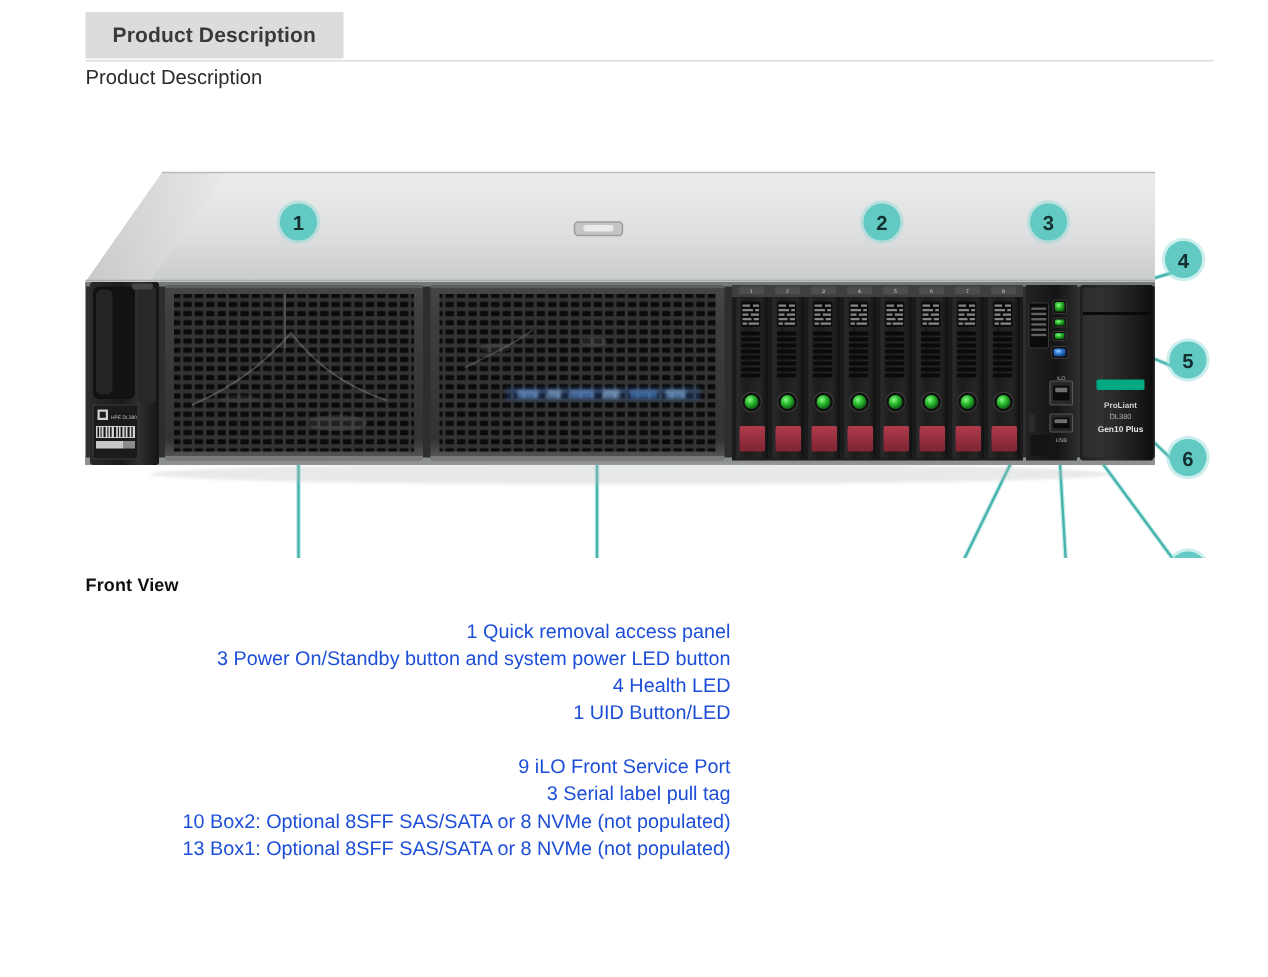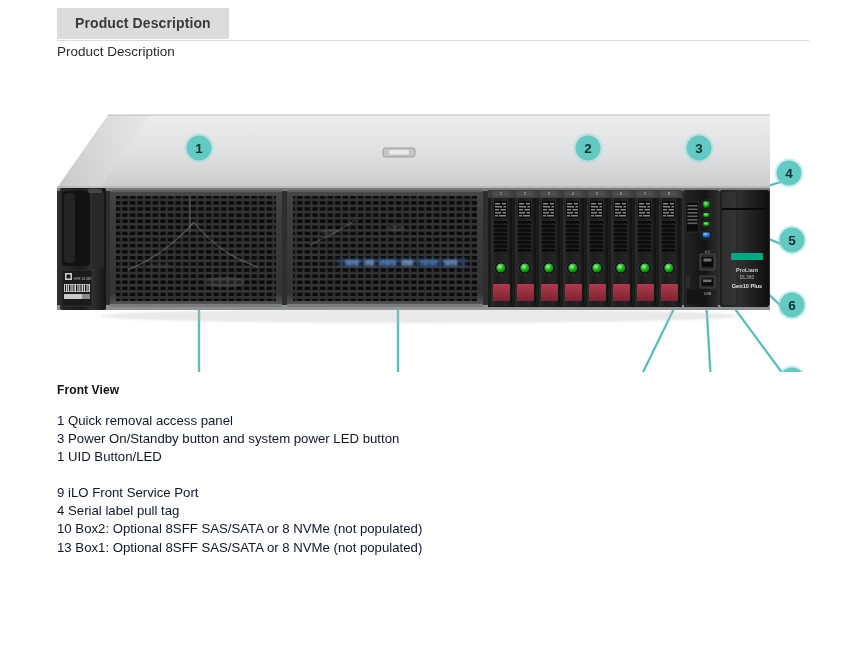--- a/index.html
+++ b/index.html
@@ -71,21 +71,22 @@
     color: #111111;
     letter-spacing: .1px;
   }
   .legend {
     position: absolute;
     left: 57px;
     top: 412px;
     width: 430px;
     font-size: 13.2px;
     line-height: 18.1px;
-    color: #0f172a;
+    color: #1d4ed8;
+    text-align: right;
   }
   .legend .li { white-space: normal; }
   .legend .gap { height: 18px; }
 </style>
 </head>
 <body>
 
 <div class="tab-strip">
   <span class="tab">Product Description</span>
 </div>
@@ -625,19 +626,20 @@
       </g>
     </g>
   </svg>
 </div>
 
 <div class="front-view-title">Front View</div>
 
 <div class="legend">
   <div class="li">1 Quick removal access panel</div>
   <div class="li">3 Power On/Standby button and system power LED button</div>
+  <div class="li">4 Health LED</div>
   <div class="li">1 UID Button/LED</div>
   <div class="gap"></div>
   <div class="li">9 iLO Front Service Port</div>
-  <div class="li">4 Serial label pull tag</div>
+  <div class="li">3 Serial label pull tag</div>
   <div class="li">10 Box2: Optional 8SFF SAS/SATA or 8 NVMe (not populated)</div>
   <div class="li">13 Box1: Optional 8SFF SAS/SATA or 8 NVMe (not populated)</div>
 </div>
 
 </body></html>

